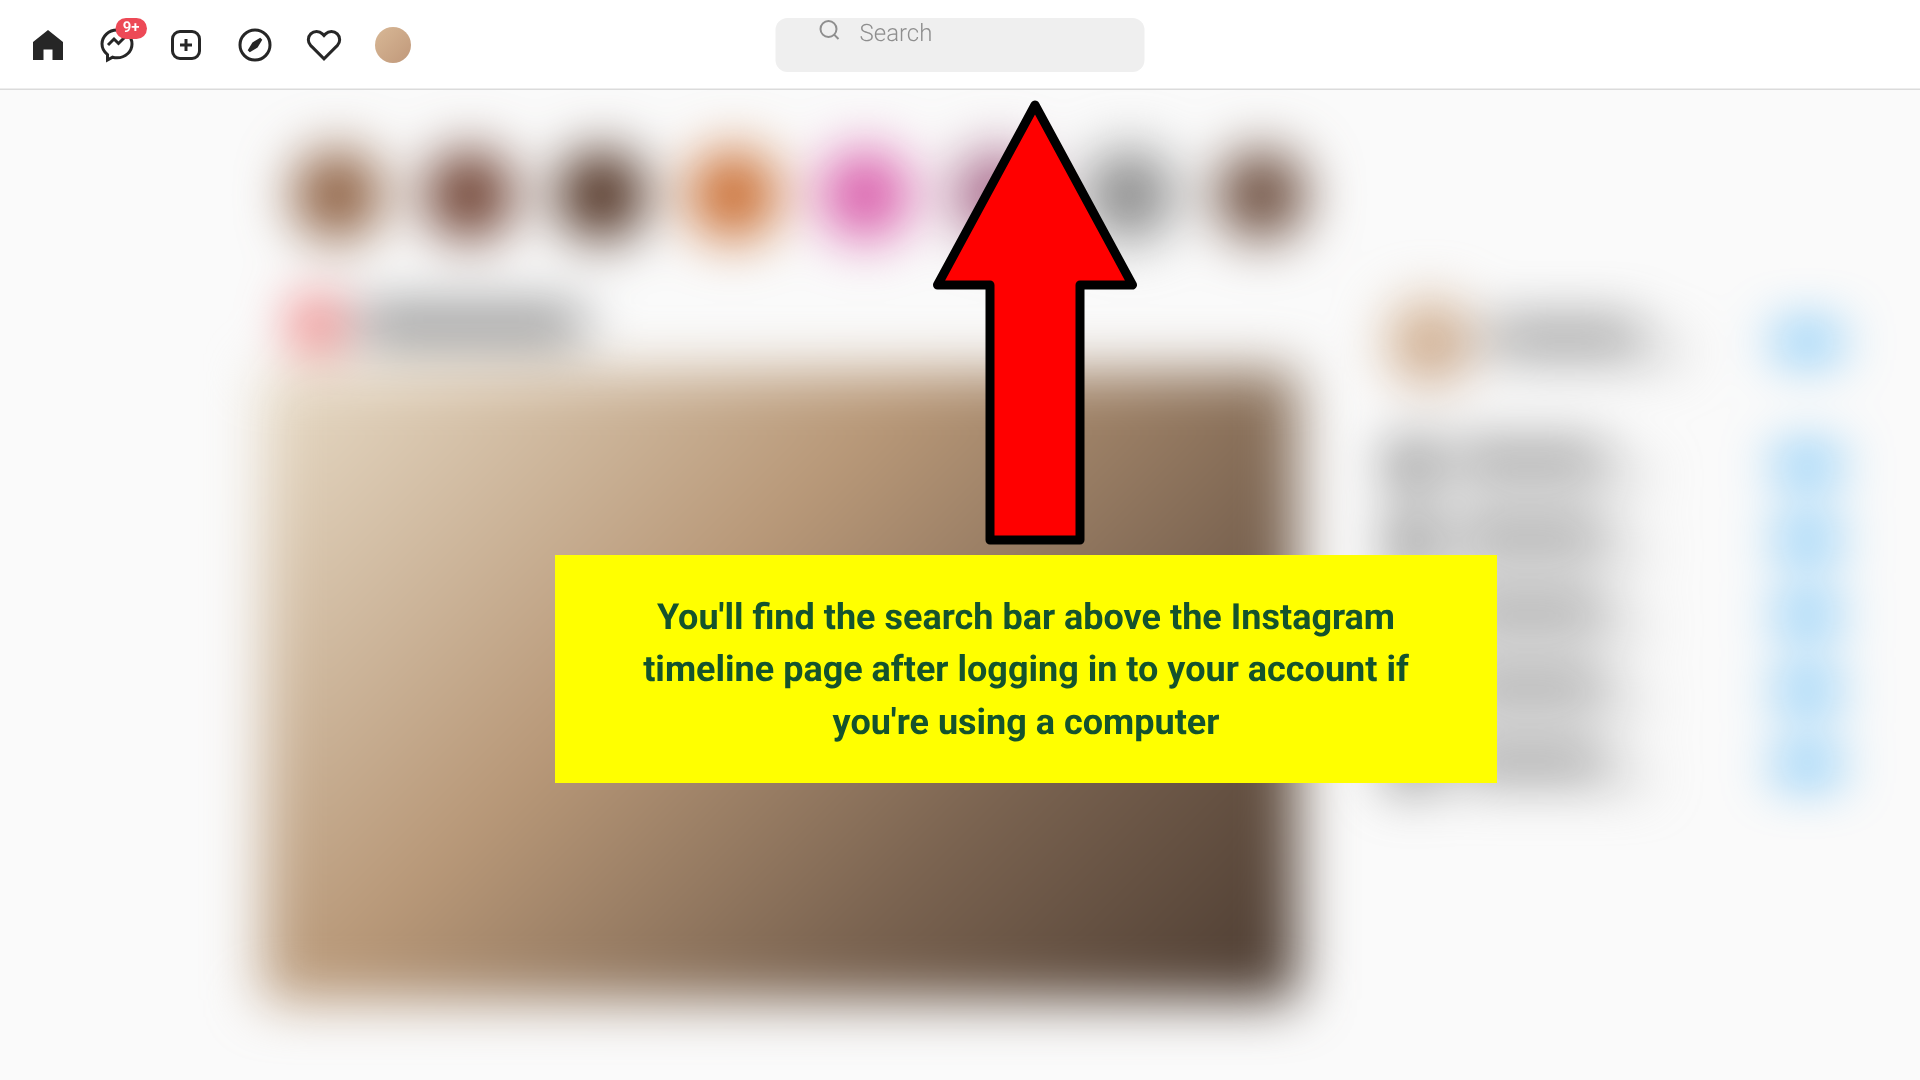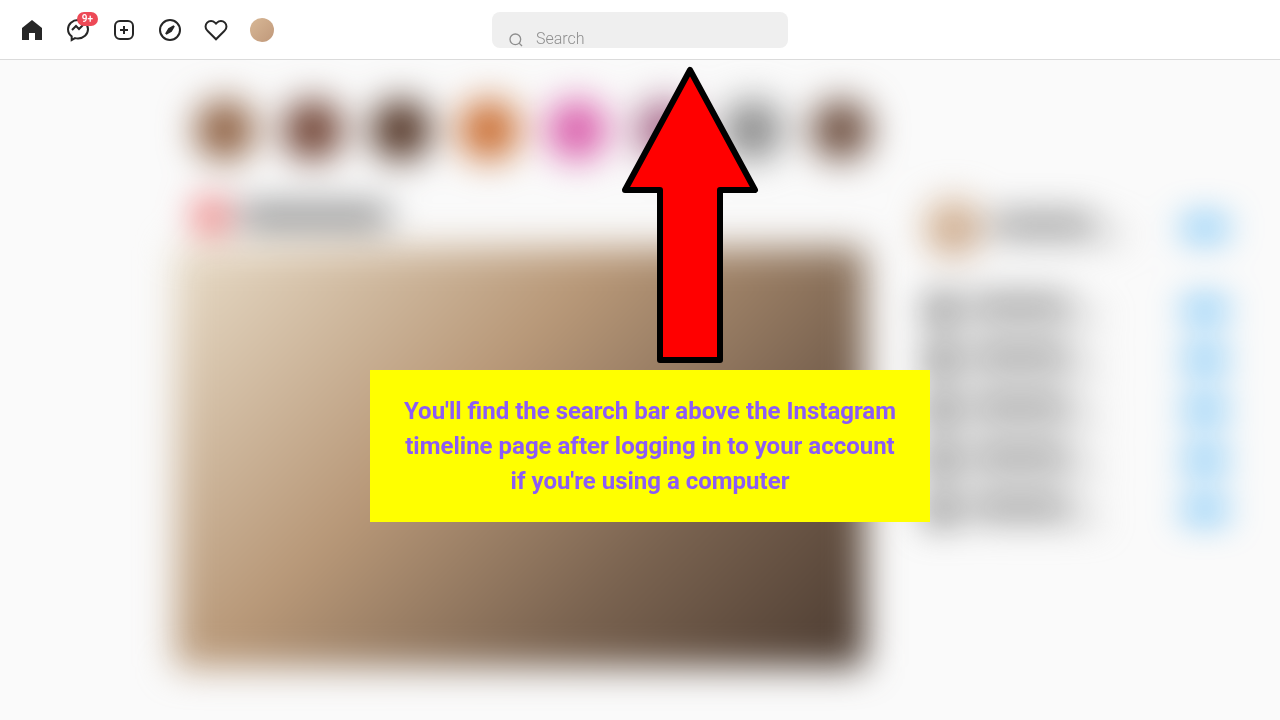--- a/index.html
+++ b/index.html
@@ -2,21 +2,21 @@
 <html><head>
   <meta charset="utf-8">
   <style>
     * { margin: 0; padding: 0; box-sizing: border-box; }
     body { font-family: -apple-system, BlinkMacSystemFont, "Segoe UI", Roboto, Helvetica, Arial, sans-serif; background: #fafafa; width: 1280px; height: 720px; overflow: hidden; position: relative; }
 
     
     .header { height: 60px; background: #fff; border-bottom: 1px solid #dbdbdb; display: flex; align-items: center; padding: 0 20px; justify-content: space-between; position: relative; z-index: 10; }
     .logo { font-family: 'Brush Script MT', cursive; font-size: 32px; font-weight: 600; margin-left: 148px; font-style: italic; letter-spacing: -1px; }
     .search-wrap { position: absolute; left: 50%; transform: translateX(-50%); }
-    .search { background: #efefef; border-radius: 8px; width: 296px; height: 36px; display: flex; align-items: flex-end; padding: 0 16px; }
+    .search { background: #efefef; border-radius: 8px; width: 246px; height: 36px; display: flex; align-items: flex-start; padding: 0 28px; }
     .search-icon { width: 16px; height: 16px; margin-right: 12px; color: #8e8e8e; }
     .search-text { color: #8e8e8e; font-size: 16px; font-weight: 300; }
     .nav-icons { display: flex; align-items: center; gap: 22px; margin-right: 58px; }
     .nav-icon { width: 24px; height: 24px; cursor: pointer; position: relative; }
     .badge { position: absolute; top: -6px; right: -8px; background: #ed4956; color: #fff; font-size: 10px; font-weight: 600; border-radius: 10px; padding: 1px 5px; line-height: 1.2; }
     .avatar { width: 24px; height: 24px; border-radius: 50%; background: linear-gradient(135deg, #d8b896, #c0987a); overflow: hidden; }
 
     
     .content { position: absolute; top: 60px; left: 0; right: 0; bottom: 0; filter: blur(18px); padding-top: 40px; }
     .stories { display: flex; gap: 28px; margin-left: 195px; margin-bottom: 40px; }
@@ -31,21 +31,21 @@
     .side-row { display: flex; align-items: center; gap: 12px; margin-bottom: 18px; }
     .side-avatar { width: 32px; height: 32px; border-radius: 50%; background: #666; }
     .side-text { flex: 1; }
     .side-name { width: 100px; height: 10px; background: #444; border-radius: 2px; margin-bottom: 4px; }
     .side-sub { width: 130px; height: 8px; background: #aaa; border-radius: 2px; }
     .side-btn { width: 40px; height: 14px; background: #0095f6; border-radius: 3px; }
     .side-main-avatar { width: 56px; height: 56px; border-radius: 50%; background: linear-gradient(135deg, #d8b896, #c0987a); }
 
     
     .arrow { position: absolute; top: 60px; left: 615px; z-index: 20; }
-    .annotation { position: absolute; top: 370px; left: 370px; width: 560px; background: #ffff00; padding: 24px 28px; text-align: center; font-size: 24px; font-weight: 700; line-height: 1.45; z-index: 20; color: #8b5cf6; }
+    .annotation { position: absolute; top: 370px; left: 370px; width: 628px; background: #ffff00; padding: 24px 28px; text-align: center; font-size: 24px; font-weight: 700; line-height: 1.45; z-index: 20; color: #14532d; }
   </style>
 </head>
 <body>
 
 <div class="header">
   <div class="search-wrap">
     <div class="search">
       <svg class="search-icon" viewBox="0 0 24 24" fill="none" stroke="currentColor" stroke-width="2">
           <circle cx="11" cy="11" r="8"></circle>
           <line x1="21" y1="21" x2="16.65" y2="16.65"></line>

